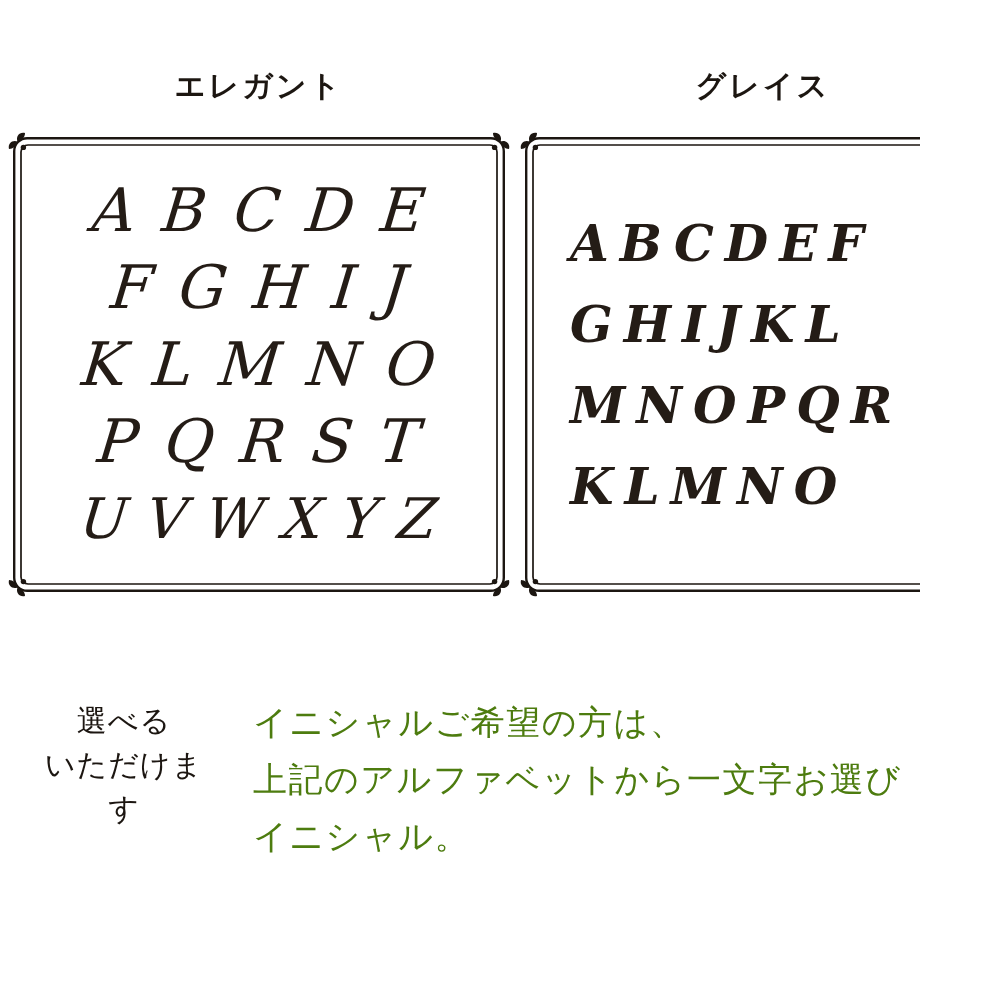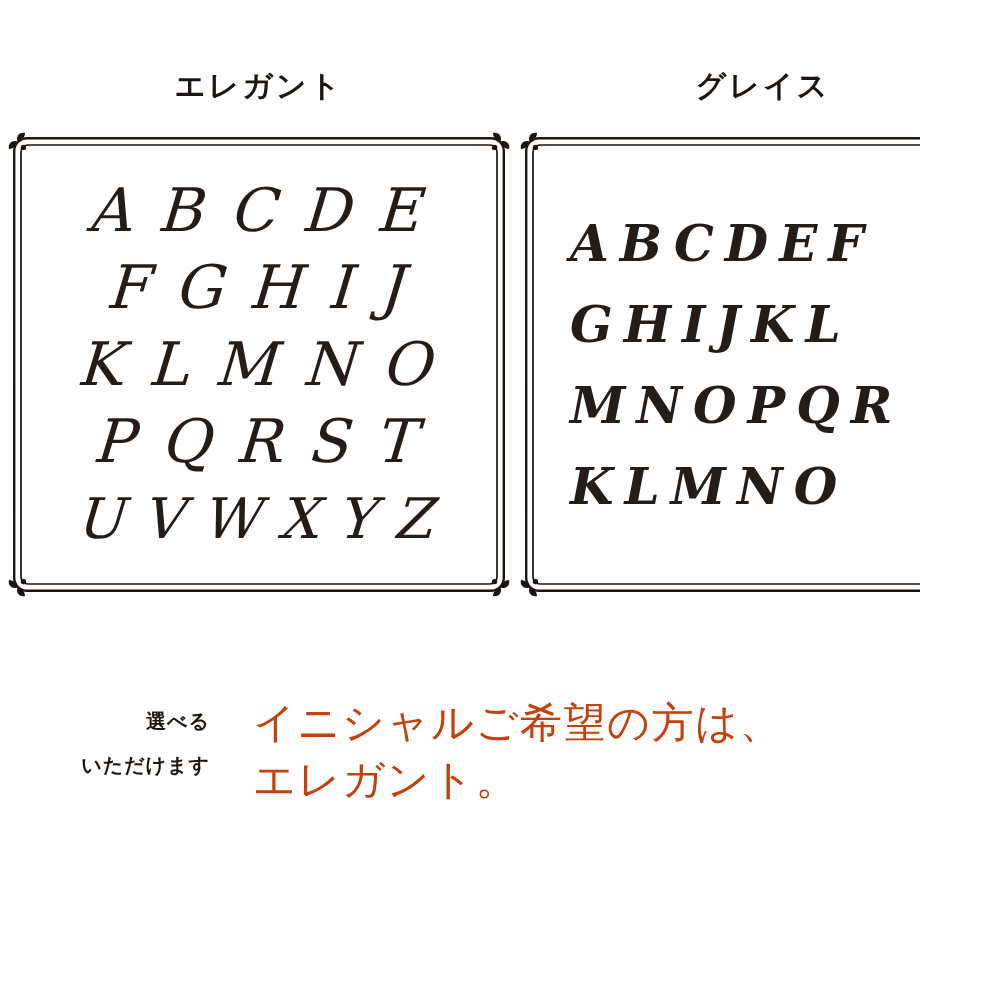--- a/index.html
+++ b/index.html
@@ -36,26 +36,26 @@
   
   #frame-right .letters{padding:0 0 0 46px;}
   #frame-right .row{
     height:81px;line-height:81px;text-align:left;
     font-family:"DejaVu Serif","Liberation Serif",serif;
     font-style:italic;font-weight:bold;font-size:50px;
     letter-spacing:0.22em;
   }
   .footer-label{
     position:absolute;left:38px;top:699px;width:172px;
-    text-align:right;font-size:20px;font-weight:bold;line-height:44px;
+    text-align:center;font-size:30px;font-weight:normal;line-height:44px;
     color:#1c1611;letter-spacing:1px;
   }
   .footer-body{
     position:absolute;left:253px;top:694px;width:730px;
-    font-size:42px;line-height:57px;letter-spacing:1.5px;color:#c2410c;
+    font-size:34px;line-height:57px;letter-spacing:1.5px;color:#4d7c0f;
   }
 </style>
 </head>
 <body>
 
 <div class="page">
 
   <div class="panel-title" id="title-left">エレガント</div>
 
   <div class="panel-title" id="title-right">グレイス</div>
@@ -117,16 +117,17 @@
     </div>
   </div>
 
   <div class="footer-label">
     <div>選べる</div>
     <div>いただけます</div>
   </div>
 
   <div class="footer-body">
     <div>イニシャルご希望の方は、</div>
-    <div>エレガント。</div>
+    <div>上記のアルファベットから一文字お選び</div>
+    <div>イニシャル。</div>
   </div>
 
 </div>
 
 </body></html>

